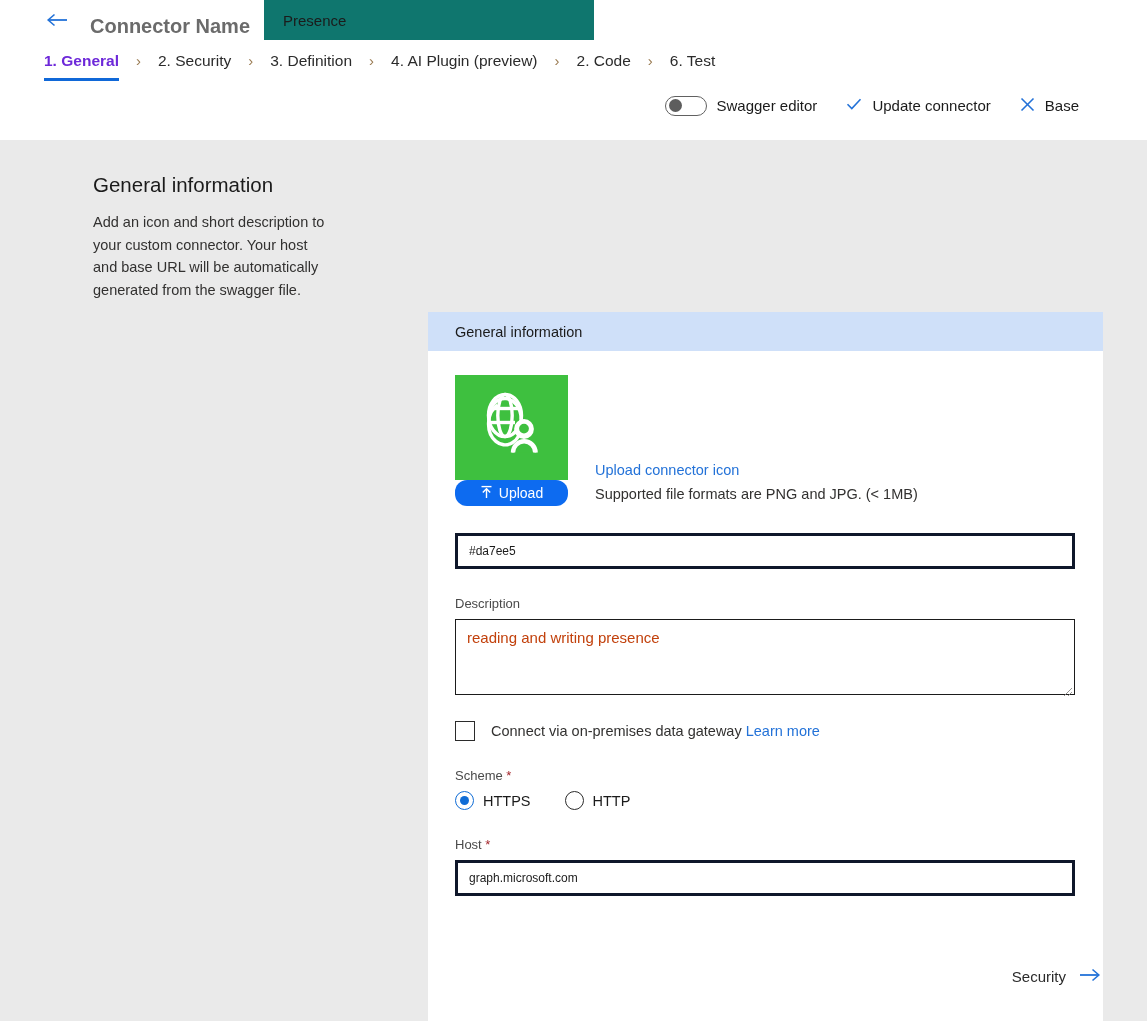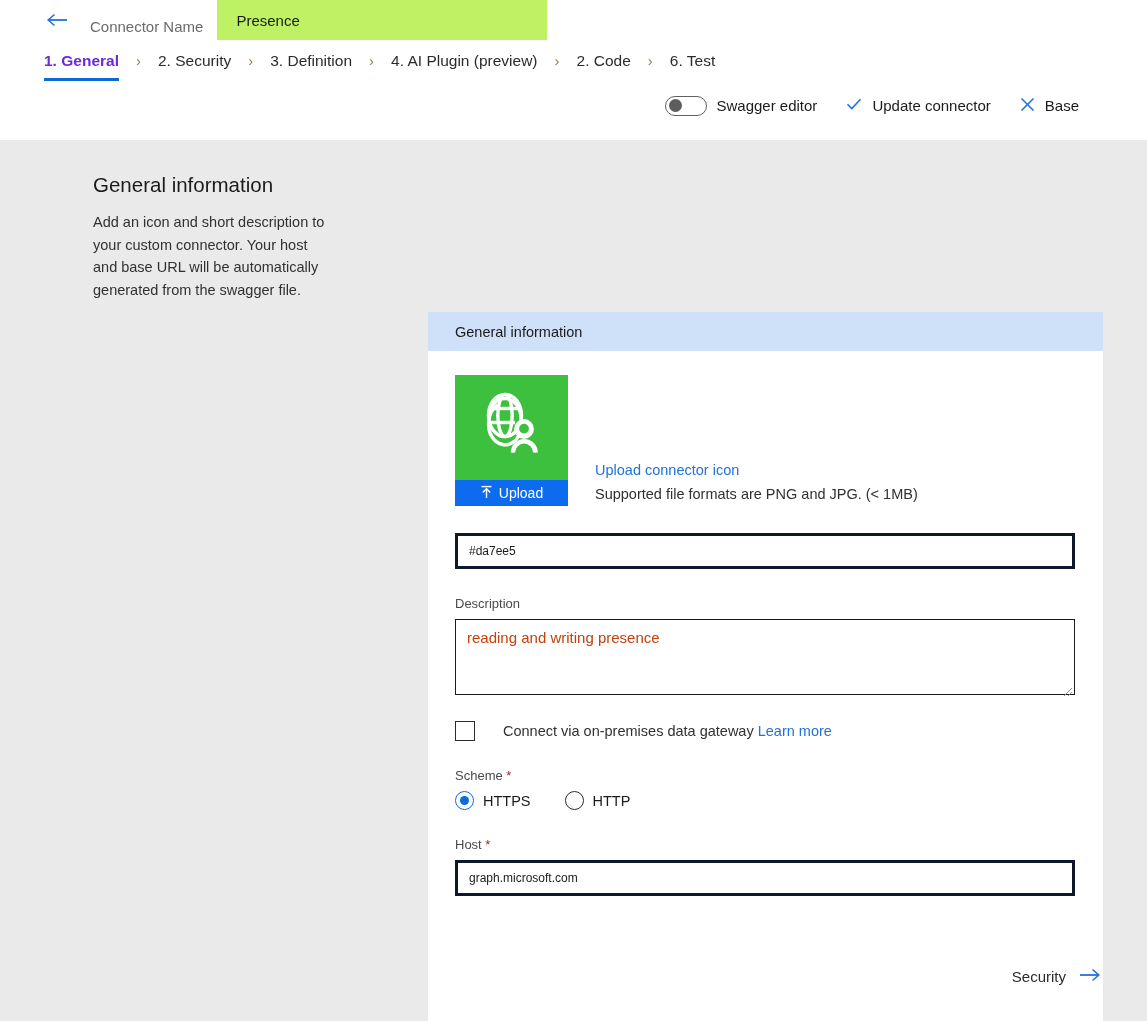--- a/index.html
+++ b/index.html
@@ -35,25 +35,26 @@
     align-items: center;
     justify-content: center;
     margin-left: 32px;
     cursor: pointer;
   }
   .back-btn svg { display: block; }
   .connector-name-label {
     display: flex;
     align-items: center;
     padding: 12px 14px 0 6px;
-    font-size: 15px;
+    font-size: 20px;
     color: #6b6b6b;
+    font-weight: bold;
   }
   .tab-presence {
-    background: #bef264;
+    background: #0f766e;
     width: 330px;
     display: flex;
     align-items: center;
     padding-left: 19px;
     font-size: 15px;
     color: #1b1b1b;
     box-sizing: border-box;
     cursor: pointer;
   }
 
@@ -197,20 +198,21 @@
   .upload-bar {
     height: 26px;
     background: #0d6bf0;
     color: #ffffff;
     display: flex;
     align-items: center;
     justify-content: center;
     gap: 6px;
     font-size: 14px;
     cursor: pointer;
+    border-radius: 12px;
   }
   .icon-texts { padding-bottom: 4px; }
   .link {
     color: #2372d8;
     font-size: 14.5px;
     cursor: pointer;
   }
   .icon-texts .sub {
     font-size: 14.5px;
     color: #323130;
@@ -259,21 +261,21 @@
     right: 2px; bottom: 2px;
     width: 10px; height: 10px;
     pointer-events: none;
   }
 
   
   .checkbox-row {
     display: flex;
     align-items: center;
     margin-top: 26px;
-    gap: 28px;
+    gap: 16px;
   }
   .checkbox {
     width: 20px; height: 20px;
     border: 1.5px solid #2b2b2b;
     background: #ffffff;
     box-sizing: border-box;
     cursor: pointer;
     flex: 0 0 auto;
   }
   .checkbox-label {

